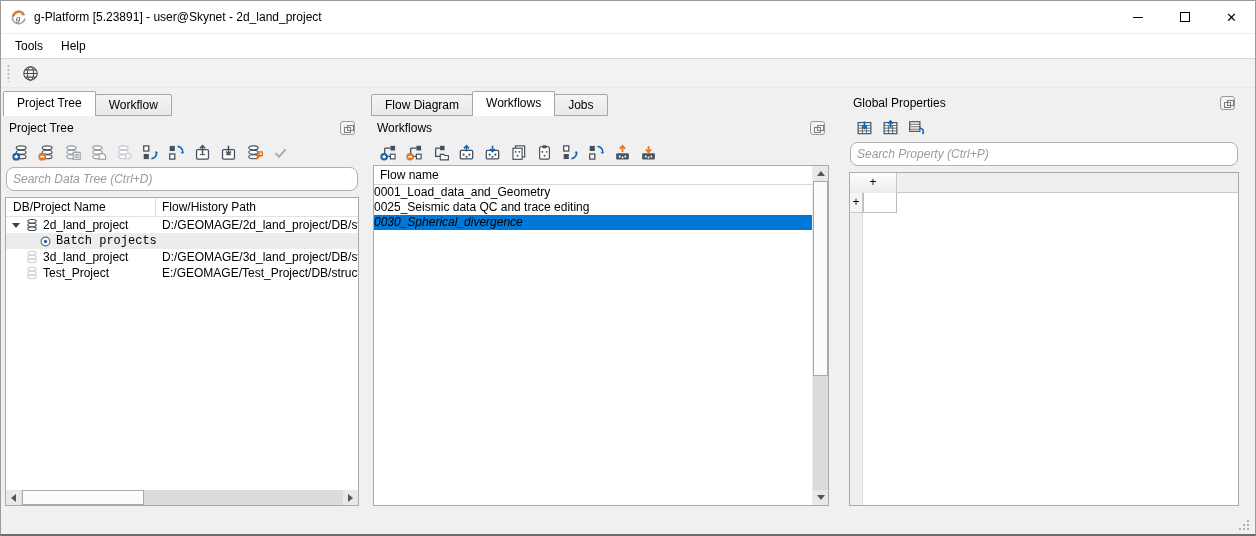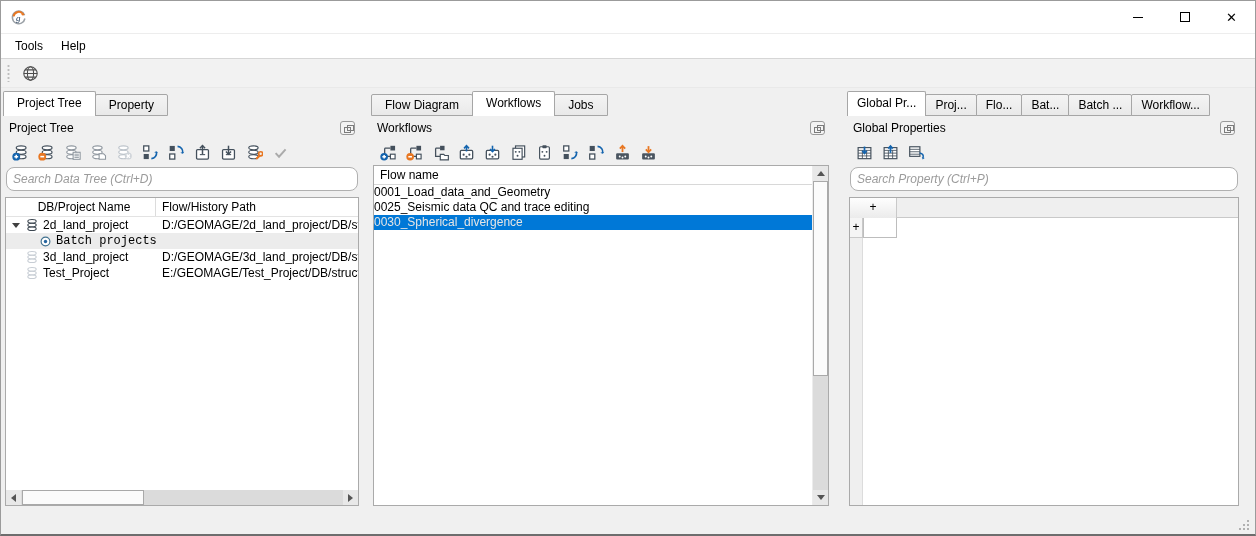--- a/index.html
+++ b/index.html
@@ -50,21 +50,21 @@
   .tbtn { width: 20px; height: 20px; display: flex; align-items: center; justify-content: center; }
 
   .search-input { height: 24px; border: 1px solid #b0b0b0; border-radius: 8px; padding: 0 6px;
                   font: 12px "Liberation Sans", sans-serif; width: calc(100% - 2px); margin: 2px 0 6px 1px; flex-shrink: 0; }
   .search-input::placeholder { font-style: italic; color: #9b9b9b; opacity: 1; }
 
   .data-box { flex: 1; position: relative; border: 1px solid #aaa; background: #fff; overflow: hidden; min-height: 0; }
 
   
   .lt-header { display: flex; height: 19px; border-bottom: 1px solid #e3e3e3; }
-  .lt-h1 { width: 150px; padding-left: 7px; line-height: 18px; border-right: 1px solid #dcdcdc; text-align: center; }
+  .lt-h1 { width: 150px; padding-left: 7px; line-height: 18px; border-right: 1px solid #dcdcdc; }
   .lt-h2 { flex: 1; padding-left: 6px; line-height: 18px; }
   .trow { display: flex; height: 16px; align-items: flex-start; }
   .trow .c1 { width: 150px; flex-shrink: 0; display: flex; align-items: center; overflow: hidden; white-space: nowrap; height: 100%; }
   .trow .c2 { flex: 1; overflow: hidden; white-space: nowrap; padding-left: 6px; line-height: 16px; height: 100%; }
   .caret-box { width: 14px; display: flex; justify-content: center; flex-shrink: 0; margin-left: 3px; }
   .caret { width: 0; height: 0; border-left: 4px solid transparent; border-right: 4px solid transparent; border-top: 5px solid #404040; }
   .indent { width: 31px; flex-shrink: 0; }
   .tree-icon { flex-shrink: 0; margin: 0 4px 0 2px; }
   .trow.hl { background: #ececec; font-family: Liberation Mono, monospace; }
 
@@ -80,21 +80,21 @@
 
   .vscroll { position: absolute; top: 0; right: 0; bottom: 0; width: 16px; background: #fff; border-left: 1px solid #ececec; }
   .vs-btn { position: absolute; left: 0; right: 0; height: 15px; background: #e8e8e8; display: flex; align-items: center; justify-content: center; }
   .vs-up { top: 0; } .vs-down { bottom: 0; }
   .vs-track { position: absolute; left: 0; right: 0; top: 210px; bottom: 15px; background: #dbdbdb; }
   .vs-thumb { position: absolute; left: 0; right: 0; top: 15px; height: 195px; background: #fbfbfb; border: 1px solid #a9a9a9; }
 
   
   .fl-header { height: 19px; line-height: 18px; border-bottom: 1px solid #d8d8d8; padding-left: 6px; margin-right: 16px; }
   .frow { height: 15px; line-height: 15px; margin-right: 16px; white-space: nowrap; overflow: hidden; }
-  .frow.selected { background: #0078d7; color: #e5e5e5; }
+  .frow.selected { background: #0078d7; color: #000000; font-style: italic; }
 
   
   .pg-colheader { position: absolute; top: 0; left: 0; right: 0; height: 20px; background: #efefef; border-bottom: 1px solid #c9c9c9; }
   .pg-colplus { position: absolute; top: 0; left: 0; width: 47px; height: 20px; background: linear-gradient(#fefefe, #ebebeb);
                 border-right: 1px solid #c9c9c9; text-align: center; line-height: 19px; }
   .pg-gutter { position: absolute; top: 20px; left: 0; bottom: 0; width: 13px; background: #efefef; border-right: 1px solid #dcdcdc; }
   .pg-rowplus { position: absolute; top: 20px; left: 0; width: 13px; height: 20px; background: #f5f5f5;
                 border-right: 1px solid #c9c9c9; border-bottom: 1px solid #c9c9c9; text-align: center; line-height: 19px; }
   .pg-cell { position: absolute; top: 20px; left: 13px; width: 34px; height: 20px; background: #fff; border: 1px solid #bdbdbd; border-top: none; }
 
@@ -110,20 +110,21 @@
 <div class="window">
 
   <div class="titlebar">
     <svg class="app-icon" width="17" height="17" viewBox="0 0 17 17">
       <circle cx="8.5" cy="8.5" r="8" fill="#fff"></circle>
       <path d="M14.6 6.2A6.3 6.3 0 1 0 14.9 9.5" fill="none" stroke="#9aa0a6" stroke-width="1.5"></path>
       <path d="M3.6 7.4A5.2 5.2 0 0 1 12.3 4.3" fill="none" stroke="#e87722" stroke-width="2"></path>
       <circle cx="12.9" cy="5.2" r="1.3" fill="#e87722"></circle>
       <text x="6" y="11.6" font-size="9" fill="#27415f" font-style="italic" font-family="Liberation Serif, serif">g</text>
     </svg>
+    <span class="title-text">g-Platform [5.23891] - user@Skynet - 2d_land_project</span>
     <div class="win-controls">
       <span class="win-btn">
           <span class="min-glyph"></span>
         </span>
       <span class="win-btn">
           <span class="max-glyph"></span>
         </span>
       <span class="win-btn">
           <span class="close-glyph">✕</span>
         </span>
@@ -144,21 +145,21 @@
         <path d="M1.7 8h12.6M2.7 4.6h10.6M2.7 11.4h10.6"></path>
       </svg>
     </span>
   </div>
 
   <div class="main">
 
     <div class="col col-left">
       <div class="tabbar">
         <span class="tab active">Project Tree</span>
-        <span class="tab">Property</span>
+        <span class="tab">Workflow</span>
       </div>
       <div class="panel">
         <div class="panel-title">
           <span>Project Tree</span>
           <span class="float-icon"></span>
         </div>
         <div class="icon-row">
           <span class="tbtn">
             <svg width="17" height="17" viewBox="0 0 16 16">
               <g fill="#fff" stroke="#44505c" stroke-width="1.1">
@@ -467,28 +468,20 @@
             <span class="vs-thumb"></span>
             <span class="vs-btn vs-down">
                 <span class="tri-d"></span>
               </span>
           </div>
         </div>
       </div>
     </div>
 
     <div class="col col-right">
-      <div class="tabbar tabs-right">
-        <span class="tab active">Global Pr...</span>
-        <span class="tab">Proj...</span>
-        <span class="tab">Flo...</span>
-        <span class="tab">Bat...</span>
-        <span class="tab">Batch ...</span>
-        <span class="tab">Workflow...</span>
-      </div>
       <div class="panel">
         <div class="panel-title">
           <span>Global Properties</span>
           <span class="float-icon"></span>
         </div>
         <div class="icon-row">
           <span class="tbtn">
             <svg width="17" height="17" viewBox="0 0 16 16">
               <rect x="2" y="3.4" width="12" height="10.4" fill="#fff" stroke="#44505c" stroke-width="1.1"></rect>
               <path d="M2 6h12M2 8.6h12M2 11.2h12M6 6v7.8M10 6v7.8" stroke="#44505c" stroke-width=".8"></path>

